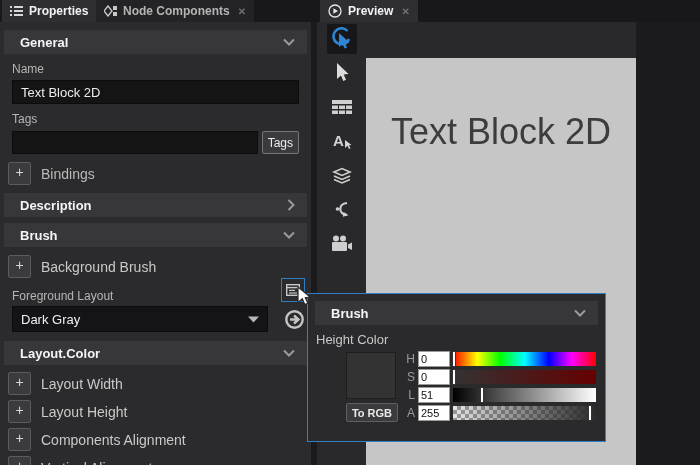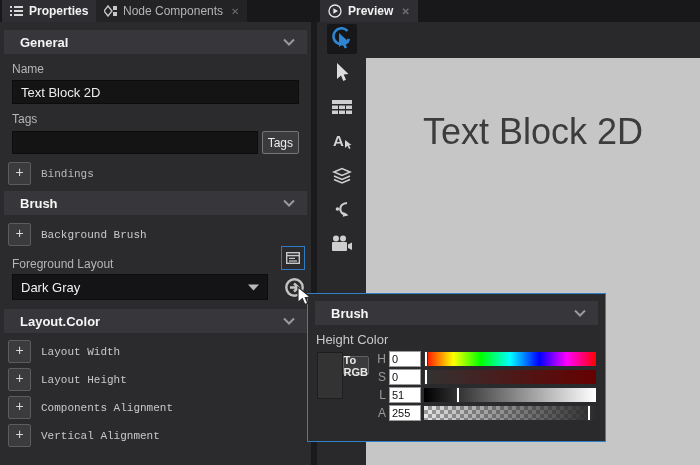--- a/index.html
+++ b/index.html
@@ -1,40 +1,40 @@
 <!DOCTYPE html>
 <html><head>
 <meta charset="utf-8">
 <style>
   html,body{margin:0;padding:0;width:700px;height:465px;overflow:hidden;
     font-family:"Liberation Sans",sans-serif;background:#1b1b1e;}
-  .app{position:relative;width:700px;height:465px;background:#1b1b1e;}
+  .app{position:relative;width:636px;height:465px;background:#1b1b1e;}
 
   
   .tabstrip{position:absolute;left:0;top:0;width:700px;height:22px;background:#18181b;}
   .tab{position:absolute;top:0;height:22px;display:flex;align-items:center;gap:6px;
-       padding:0 8px;font-size:12px;color:#b4b4b4;background:#232326;box-sizing:border-box;}
+       padding:0 8px;font-size:12px;color:#b4b4b4;background:#232326;box-sizing:border-box;font-weight:bold;}
   .tab.active{background:#2f2f33;color:#f2f2f2;font-weight:bold;}
   .tab .close{color:#6f6f6f;font-size:10px;margin-left:2px;}
   .tab svg{flex:0 0 auto;}
 
   
   .left-panel{position:absolute;left:0;top:22px;width:311px;bottom:0;background:#2b2b2d;box-sizing:border-box;}
   .divider{position:absolute;left:311px;top:22px;width:6px;bottom:0;background:#1a1a1d;}
 
   .sec-header{margin:8px 4px 0 4px;height:24px;background:#37373b;display:flex;align-items:center;
       padding:0 12px 0 16px;color:#f5f5f5;font-size:13px;font-weight:bold;}
   .sec-header .chev{margin-left:auto;}
   .lbl{margin:8px 0 0 12px;font-size:12px;color:#b5b5b5;height:14px;}
   .tin{margin:4px 12px 0 12px;height:22px;background:#141415;border:1px solid #0c0c0c;
       color:#ececec;font-size:13px;display:flex;align-items:center;padding:0 8px;}
   .row{display:flex;align-items:center;margin:8px 12px 0 8px;gap:10px;}
   .plusbtn{width:21px;height:21px;background:#3b3b3e;border:1px solid #5c5c5c;border-radius:2px;
       color:#d9d9d9;font-size:14px;line-height:19px;text-align:center;flex:0 0 auto;}
-  .rowlbl{font-size:11px;color:#c9c9c9;font-family:Liberation Mono, monospace;}
+  .rowlbl{font-size:14px;color:#c9c9c9;}
   .tagsrow{display:flex;margin:5px 12px 0 12px;gap:4px;}
   .tagsrow .tin2{flex:1;height:21px;background:#141415;border:1px solid #0c0c0c;}
   .smallbtn{height:21px;padding:0 5px;background:#3b3b3e;border:1px solid #757575;border-radius:2px;
       color:#ececec;font-size:12px;display:flex;align-items:center;}
   .fgrow{position:relative;margin:2px 12px 0 12px;height:23px;}
   .fgrow .lbl2{position:absolute;left:0;bottom:0;font-size:12px;color:#b5b5b5;}
   .iconbtn{position:absolute;right:-6px;top:-2px;width:22px;height:22px;background:#2b2b2e;
       border:1px solid #2e7cc4;display:flex;align-items:center;justify-content:center;}
   .ddrow{display:flex;align-items:center;margin:3px 6px 0 12px;gap:16px;}
   .dropdown{flex:1;height:24px;background:#141416;border:1px solid #0c0c0c;display:flex;
@@ -51,21 +51,21 @@
   .canvas{position:absolute;left:49px;top:36px;right:0;bottom:0;background:#c6c6c6;}
   .canvas-text{position:absolute;left:0;right:0;top:53px;text-align:center;
       font-size:36px;color:#3c3c3c;font-weight:400;}
 
   
   .popup{position:absolute;left:307px;top:293px;width:299px;height:149px;background:#2a2a2d;
       border:1px solid #2f80c8;box-sizing:border-box;z-index:50;}
   .popup .sec-header{margin:7px 7px 0 7px;}
   .popup .plbl{margin:7px 0 0 8px;font-size:13px;color:#c8c8c8;}
   .popup-body{display:flex;padding:5px 9px 0 9px;gap:7px;}
-  .pleft{display:flex;flex-direction:row;width:52px;flex:0 0 auto;}
+  .pleft{display:flex;flex-direction:column;width:52px;flex:0 0 auto;margin-left:29px;}
   .swatch{width:50px;height:47px;border:1px solid #1e1e1e;box-sizing:border-box;}
   .torgb{margin-top:4px;height:17px;background:#3b3b3e;border:1px solid #5f5f5f;border-radius:2px;
       color:#e8e8e8;font-size:11px;font-weight:bold;display:flex;align-items:center;justify-content:center;}
   .pright{flex:1;display:flex;flex-direction:column;gap:4px;}
   .chrow{display:flex;align-items:center;height:14px;gap:3px;}
   .chlbl{width:10px;font-size:12px;color:#9a9a9a;text-align:right;flex:0 0 auto;}
   .chin{width:26px;height:14px;background:#fff;border:1px solid #9a9a9a;color:#111;
       font-size:11px;line-height:14px;padding:0 2px;flex:0 0 auto;}
   .slider{position:relative;flex:1;height:14px;}
   .slider .handle{position:absolute;top:-1px;width:4px;height:16px;background:#fff;
@@ -136,20 +136,26 @@
     <div class="tagsrow">
       <div class="tin2"></div>
       <div class="smallbtn">Tags</div>
     </div>
 
     <div class="row">
       <div class="plusbtn">+</div>
       <div class="rowlbl" style="color:#b9b9b9;">Bindings</div>
     </div>
 
+    <div class="sec-header">
+      <span>Description</span>
+      <svg class="chev" width="8" height="12" viewBox="0 0 8 12">
+        <path d="M1.5 1 L6.5 6 L1.5 11" stroke="#9a9a9a" stroke-width="2" fill="none"></path>
+        </svg>
+    </div>
 
     <div class="sec-header" style="margin-top:6px;">
       <span>Brush</span>
       <svg class="chev" width="12" height="8" viewBox="0 0 12 8">
         <path d="M1 1.5 L6 6.5 L11 1.5" stroke="#9a9a9a" stroke-width="2" fill="none"></path>
         </svg>
     </div>
 
     <div class="row">
       <div class="plusbtn">+</div>

